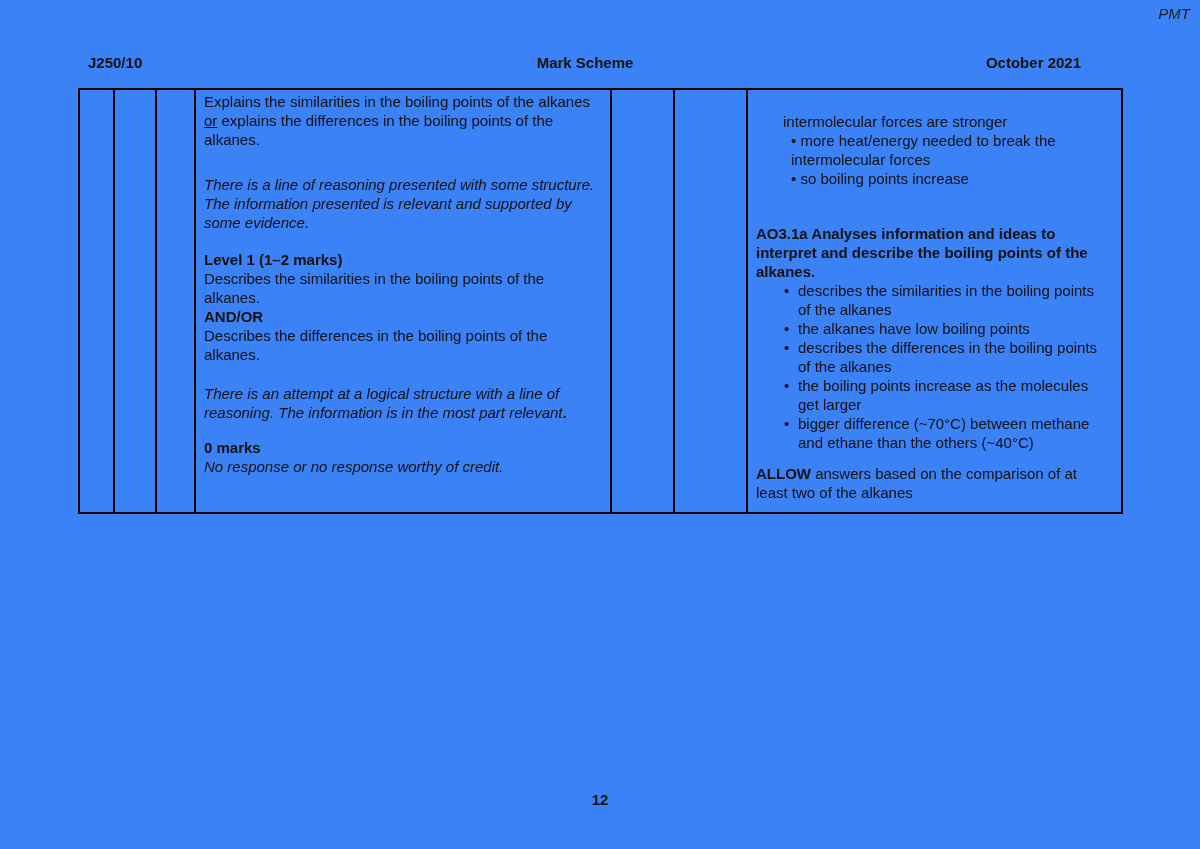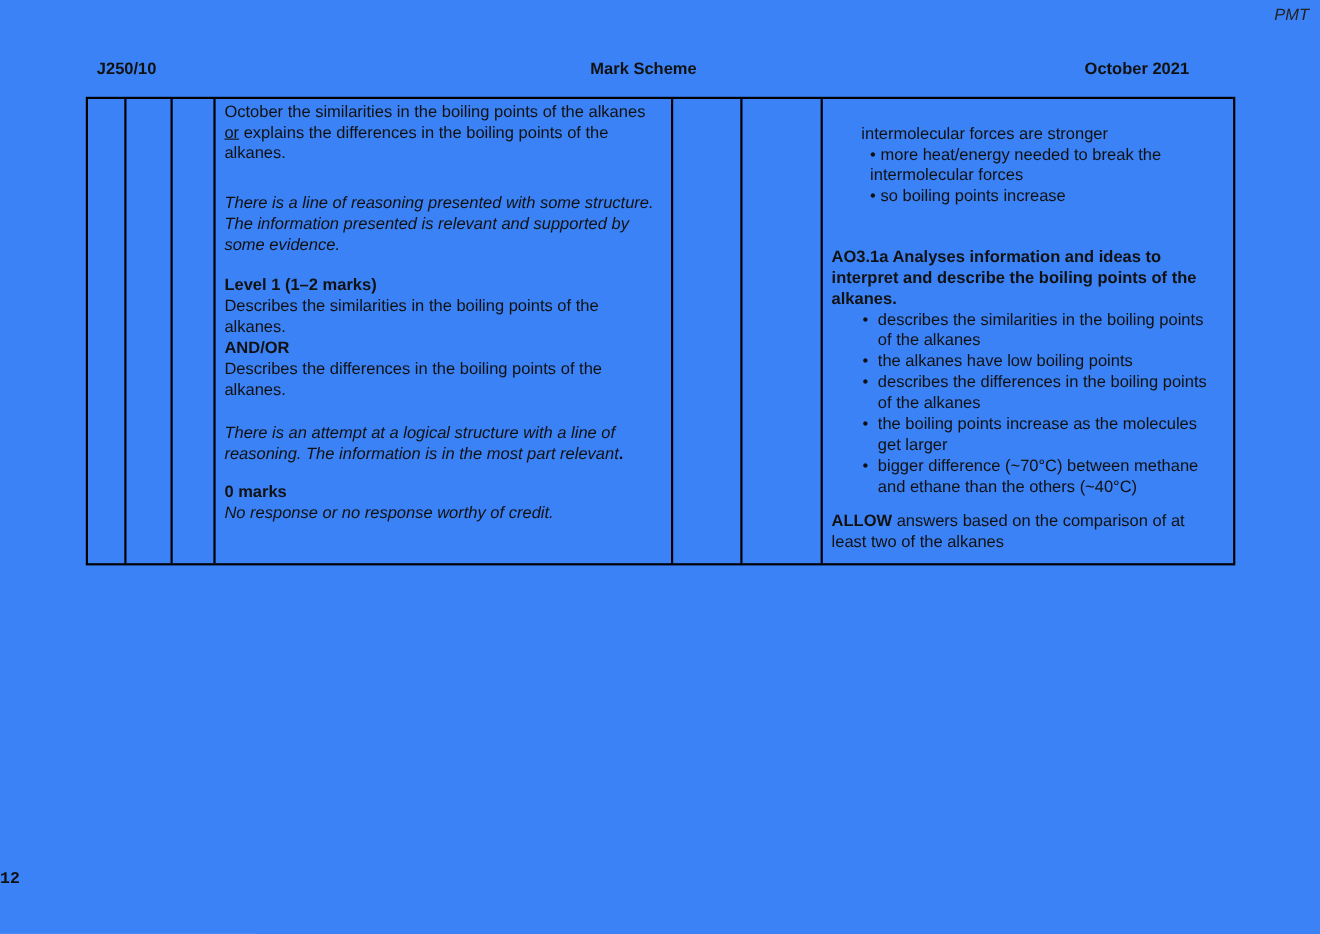--- a/index.html
+++ b/index.html
@@ -5,21 +5,21 @@
   html,body { margin:0; padding:0; background:#e8e8e8; }
   .page {
     position:relative; width:1200px; height:849px; background:#3b82f6;
     font-family:"Liberation Sans", sans-serif; font-size:15px; line-height:19px; color:#111;
     overflow:hidden; margin:0 auto;
   }
   .pmt { position:absolute; top:4px; right:10px; font-style:italic; font-size:15px; color:#222; }
   .hdr-left  { position:absolute; top:53px; left:88px;  font-weight:bold; }
   .hdr-center{ position:absolute; top:53px; left:0; right:30px; text-align:center; font-weight:bold; }
   .hdr-right { position:absolute; top:53px; right:119px; font-weight:bold; }
-  .page-num  { position:absolute; top:790px; left:0; right:0; text-align:left; font-weight:bold;font-family:Liberation Mono, monospace; }
+  .page-num  { position:absolute; top:790px; left:0; right:0; text-align:center; font-weight:bold; }
 
   .mark-table {
     position:absolute; left:78px; top:88px; width:1045px; height:426px;
     border:2px solid #000; box-sizing:border-box;
     display:grid; grid-template-columns:35px 42px 39px 416px 63px 73px auto;
   }
   .cell { border-right:2px solid #000; box-sizing:border-box; overflow:hidden; }
   .cell:last-child { border-right:none; }
   .answer-cell   { padding:2px 12px 0 8px; }
   .guidance-cell { padding:2px 12px 0 8px; }
@@ -43,21 +43,21 @@
 
   <div class="hdr-left">J250/10</div>
   <div class="hdr-center">Mark Scheme</div>
   <div class="hdr-right">October 2021</div>
 
   <div class="mark-table">
     <div class="cell"></div>
     <div class="cell"></div>
     <div class="cell"></div>
     <div class="cell answer-cell" id="answer-cell">
-        <div class="para"><span class="">October the similarities in the boiling points of the alkanes </span><span class=" ru">or</span><span class=""> explains the differences in the boiling points of the alkanes.</span></div>
+        <div class="para"><span class="">Explains the similarities in the boiling points of the alkanes </span><span class=" ru">or</span><span class=""> explains the differences in the boiling points of the alkanes.</span></div>
         <div class="gap" style="height: 26px;"></div>
         <div class="para"><span class=" ri">There is a line of reasoning presented with some structure. The information presented is relevant and supported by some evidence.</span></div>
         <div class="gap" style="height: 18px;"></div>
         <div class="para"><span class=" rb">Level 1 (1–2 marks)</span></div>
         <div class="para"><span class="">Describes the similarities in the boiling points of the alkanes.</span></div>
         <div class="para"><span class=" rb">AND/OR</span></div>
         <div class="para"><span class="">Describes the differences in the boiling points of the alkanes.</span></div>
         <div class="gap" style="height: 20px;"></div>
         <div class="para"><span class=" ri">There is an attempt at a logical structure with a line of reasoning. The information is in the most part relevant</span><span class=" rb">.</span></div>
         <div class="gap" style="height: 16px;"></div>

